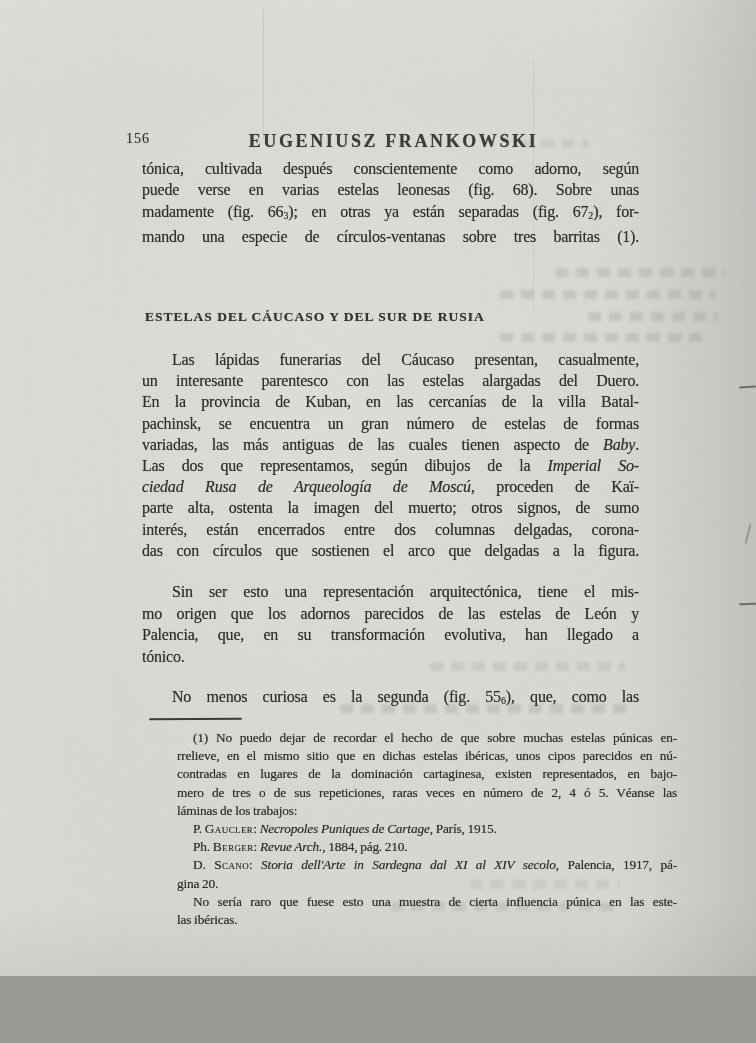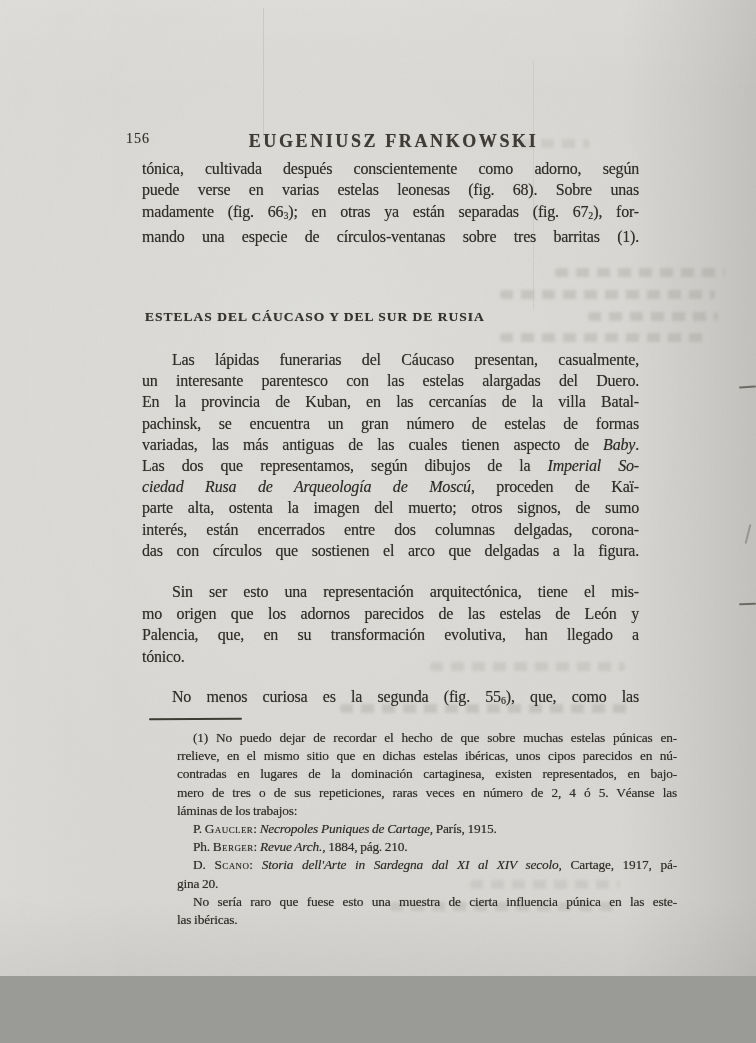--- a/index.html
+++ b/index.html
@@ -105,21 +105,21 @@
 
     <div class="fnrule"></div>
     <div class="fnblock">
         <div class="tline indent"><span>(1)  No puedo dejar de recordar el hecho de que sobre muchas estelas púnicas en-</span></div>
         <div class="tline"><span>rrelieve, en el mismo sitio que en dichas estelas ibéricas, unos cipos parecidos en nú-</span></div>
         <div class="tline"><span>contradas en lugares de la dominación cartaginesa, existen representados, en bajo-</span></div>
         <div class="tline"><span>mero de tres o de sus repeticiones, raras veces en número de 2, 4 ó 5.  Véanse las</span></div>
         <div class="tline short"><span>láminas de los trabajos:</span></div>
         <div class="tline short indent"><span>P. </span><span class="sc">Gaucler</span><span>: </span><span class="it">Necropoles Puniques de Cartage,</span><span> París, 1915.</span></div>
         <div class="tline short indent"><span>Ph. </span><span class="sc">Berger</span><span>: </span><span class="it">Revue Arch.,</span><span> 1884, pág. 210.</span></div>
-        <div class="tline indent"><span>D. </span><span class="sc">Scano</span><span>: </span><span class="it">Storia dell'Arte in Sardegna dal XI al XIV secolo,</span><span> Cartage, 1917, pá-</span></div>
+        <div class="tline indent"><span>D. </span><span class="sc">Scano</span><span>: </span><span class="it">Storia dell'Arte in Sardegna dal XI al XIV secolo,</span><span> Palencia, 1917, pá-</span></div>
         <div class="tline short"><span>gina 20.</span></div>
         <div class="tline indent"><span>No sería raro que fuese esto una muestra de cierta influencia púnica en las este-</span></div>
         <div class="tline short"><span>las ibéricas.</span></div>
       </div>
   </div>
 
   <svg class="noise" width="756" height="1043" xmlns="http://www.w3.org/2000/svg">
     <filter id="grain">
       <feTurbulence type="fractalNoise" baseFrequency="0.8" numOctaves="2" stitchTiles="stitch"></feTurbulence>
       <feColorMatrix type="saturate" values="0"></feColorMatrix>

